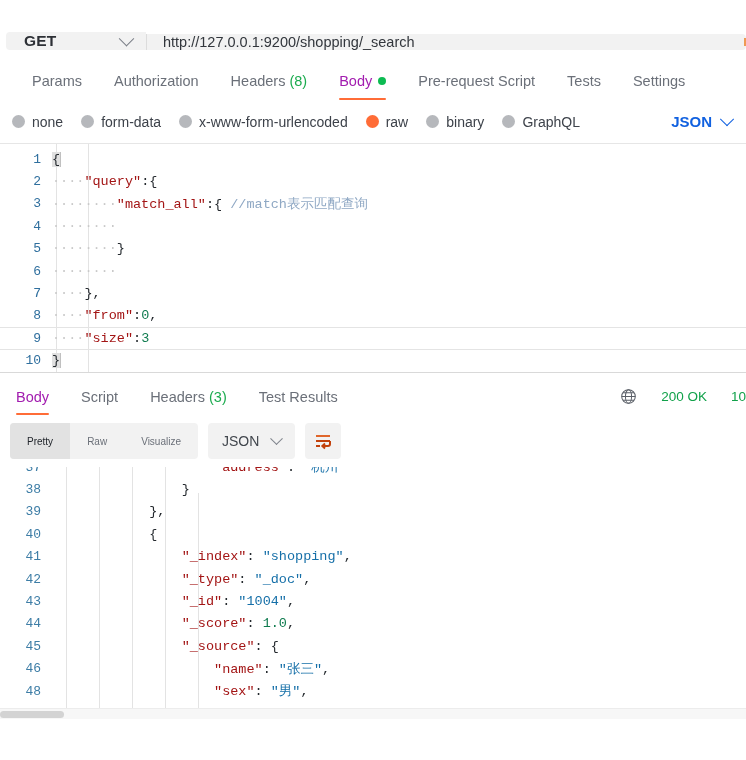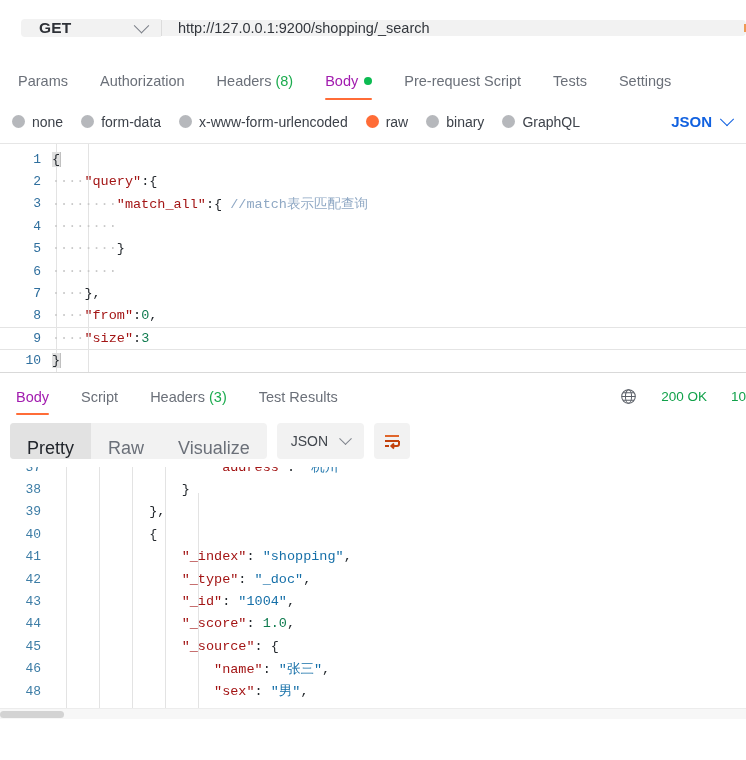--- a/index.html
+++ b/index.html
@@ -7,23 +7,23 @@
     margin: 0; padding: 0;
     width: 746px; height: 760px;
     background: #fff;
     font-family: "Liberation Sans", sans-serif;
     overflow: hidden;
   }
 
   
   .urlbar {
     display: flex;
-    align-items: center;
+    align-items: flex-end;
     height: 56px;
-    padding: 6px 0 6px 21px;
+    padding: 6px 0 6px 6px;
   }
   .method-box {
     width: 140px;
     display: flex;
     align-items: center;
     justify-content: space-between;
     background: #f2f2f2;
     border-radius: 4px 0 0 4px;
     padding: 0 14px 0 18px;
     position: relative;
@@ -60,21 +60,21 @@
     right: 0; top: 4px; bottom: 4px;
     width: 2px;
     background: #ef9a54;
   }
 
   
   .req-tabs {
     display: flex;
     align-items: flex-end;
     height: 44px;
-    padding-left: 2px;
+    padding-left: 16px;
     gap: 0;
   }
   .rtab {
     position: relative;
     padding: 0 16px 11px 16px;
     font-size: 14.5px;
     color: #6b7079;
     white-space: nowrap;
     display: flex;
     align-items: center;
@@ -231,23 +231,23 @@
   }
   .seg-group {
     display: flex;
     background: #f2f2f2;
     border-radius: 4px;
     overflow: hidden;
     height: 36px;
   }
   .seg {
     display: flex;
-    align-items: flex-end;
+    align-items: center;
     padding: 0 17px;
-    font-size: 18px;
+    font-size: 10px;
     color: #6b7079;
   }
   .seg.active {
     background: #e2e2e2;
     color: #22262c;
   }
   .fmt-select {
     display: flex;
     align-items: center;
     gap: 13px;

